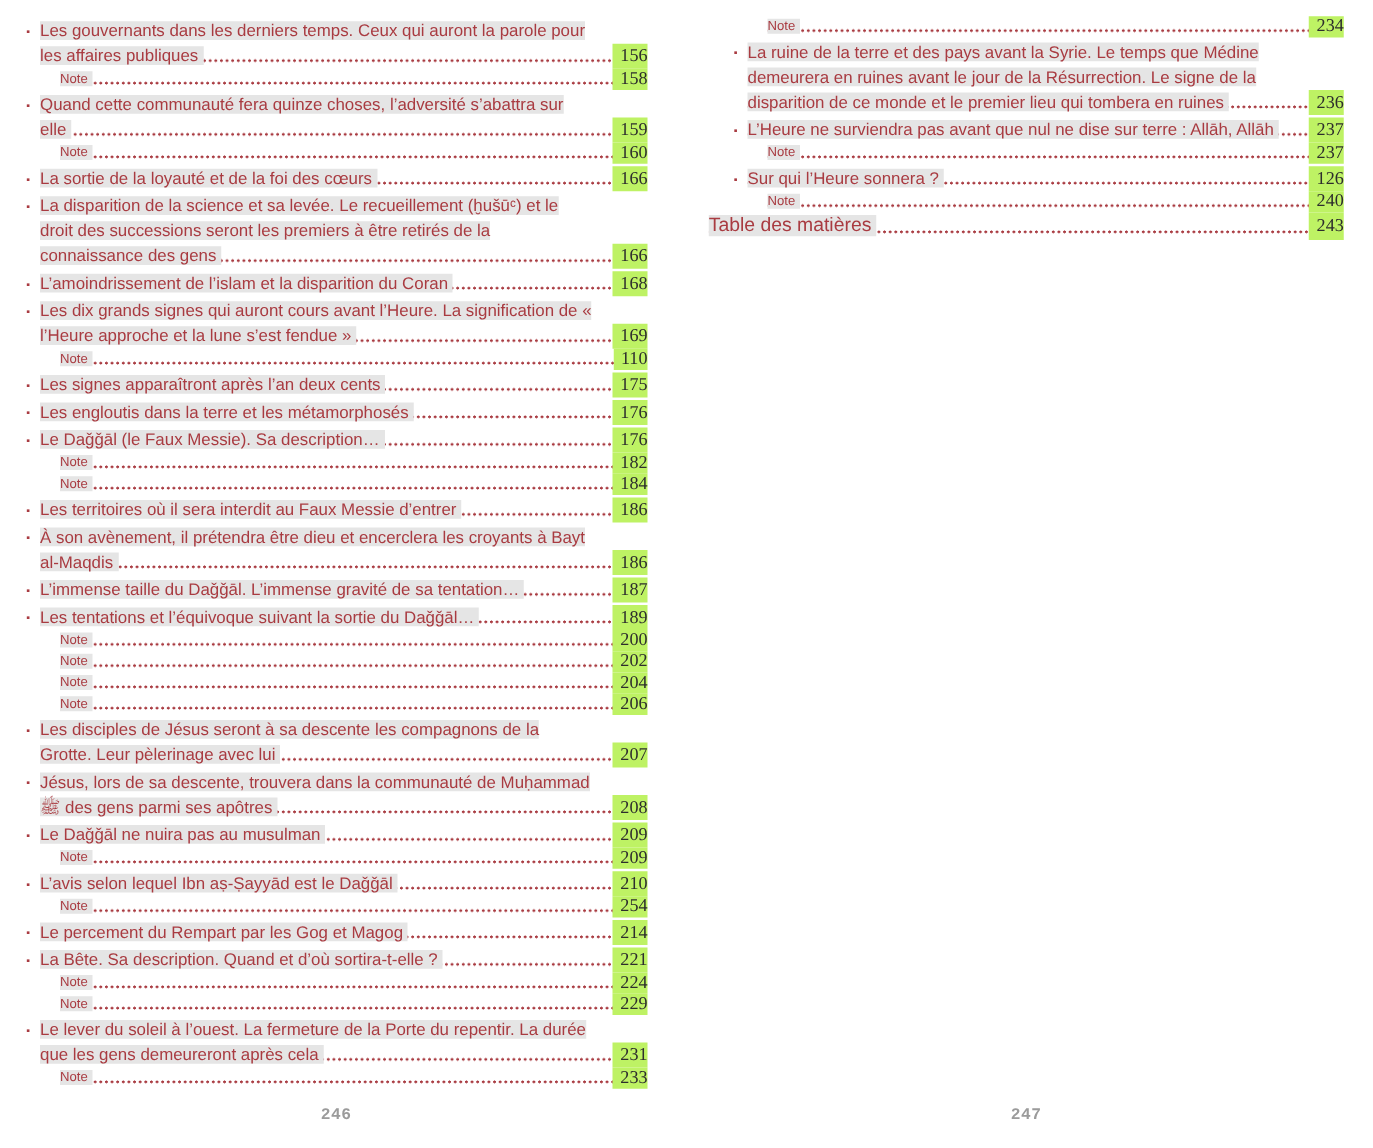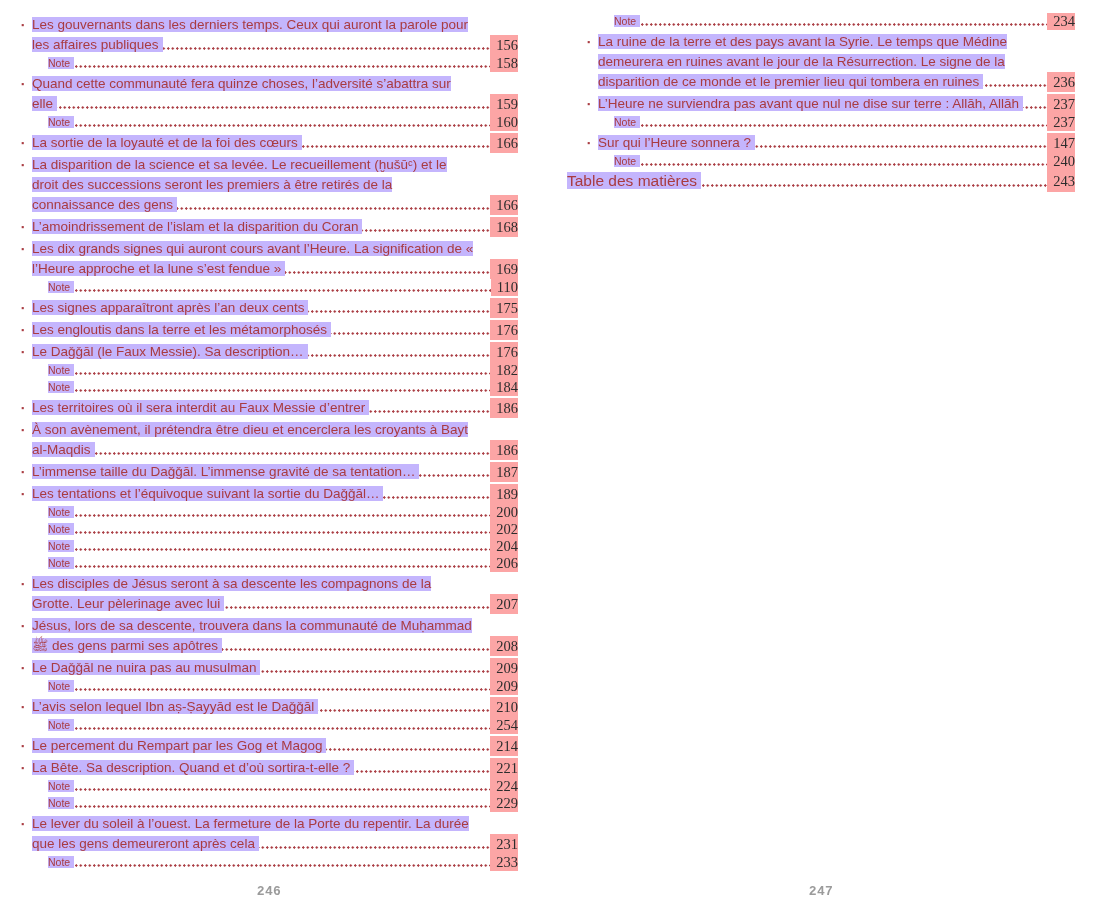--- a/index.html
+++ b/index.html
@@ -34,26 +34,26 @@
     position: absolute;
     left: 0; right: 2px; bottom: 5px; height: 3px;
     background-image: radial-gradient(circle at 1.2px 1.5px, var(--red) 1px, rgba(0,0,0,0) 1.3px);
     background-size: 4.5px 3px;
     background-repeat: repeat-x;
   }
   .row.note::after { bottom: 4px; }
 
   .title {
     position: relative; z-index: 1;
-    background: #c4b5fd;
+    background: #e5e5e5;
     padding-right: 4px;
   }
   .num {
     position: absolute; right: 0; bottom: 0; z-index: 1;
-    background: #fca5a5;
+    background: #bef264;
     padding-left: 6px;
     font-family: "Liberation Serif", serif;
     font-size: 14.5px;
     color: var(--num);
     line-height: inherit;
   }
   .bullet {
     position: absolute; left: -11px; top: 0; z-index: 1;
     font-size: 8.5px; line-height: 20px;
     color: var(--red);
@@ -113,21 +113,21 @@
         <div class="row note"><span class="title">Note</span><span class="num">233</span></div>
       </div>
   </div>
 
   <div class="col" id="col-right">
     <div class="entries" id="entries-right">
         <div class="row note"><span class="title">Note</span><span class="num">234</span></div>
         <div class="row main"><span class="bullet">▪</span><span class="title">La ruine de la terre et des pays avant la Syrie. Le temps que Médine demeurera en ruines avant le jour de la Résurrection. Le signe de la disparition de ce monde et le premier lieu qui tombera en ruines</span><span class="num">236</span></div>
         <div class="row main"><span class="bullet">▪</span><span class="title">L’Heure ne surviendra pas avant que nul ne dise sur terre : Allāh, Allāh</span><span class="num">237</span></div>
         <div class="row note"><span class="title">Note</span><span class="num">237</span></div>
-        <div class="row main"><span class="bullet">▪</span><span class="title">Sur qui l’Heure sonnera ?</span><span class="num">147</span></div>
+        <div class="row main"><span class="bullet">▪</span><span class="title">Sur qui l’Heure sonnera ?</span><span class="num">126</span></div>
         <div class="row note"><span class="title">Note</span><span class="num">240</span></div>
         <div class="row heading"><span class="title">Table des matières</span><span class="num">243</span></div>
       </div>
   </div>
 
   <div class="folio" id="folio-left">246</div>
 
   <div class="folio" id="folio-right">247</div>
 
 </div>

